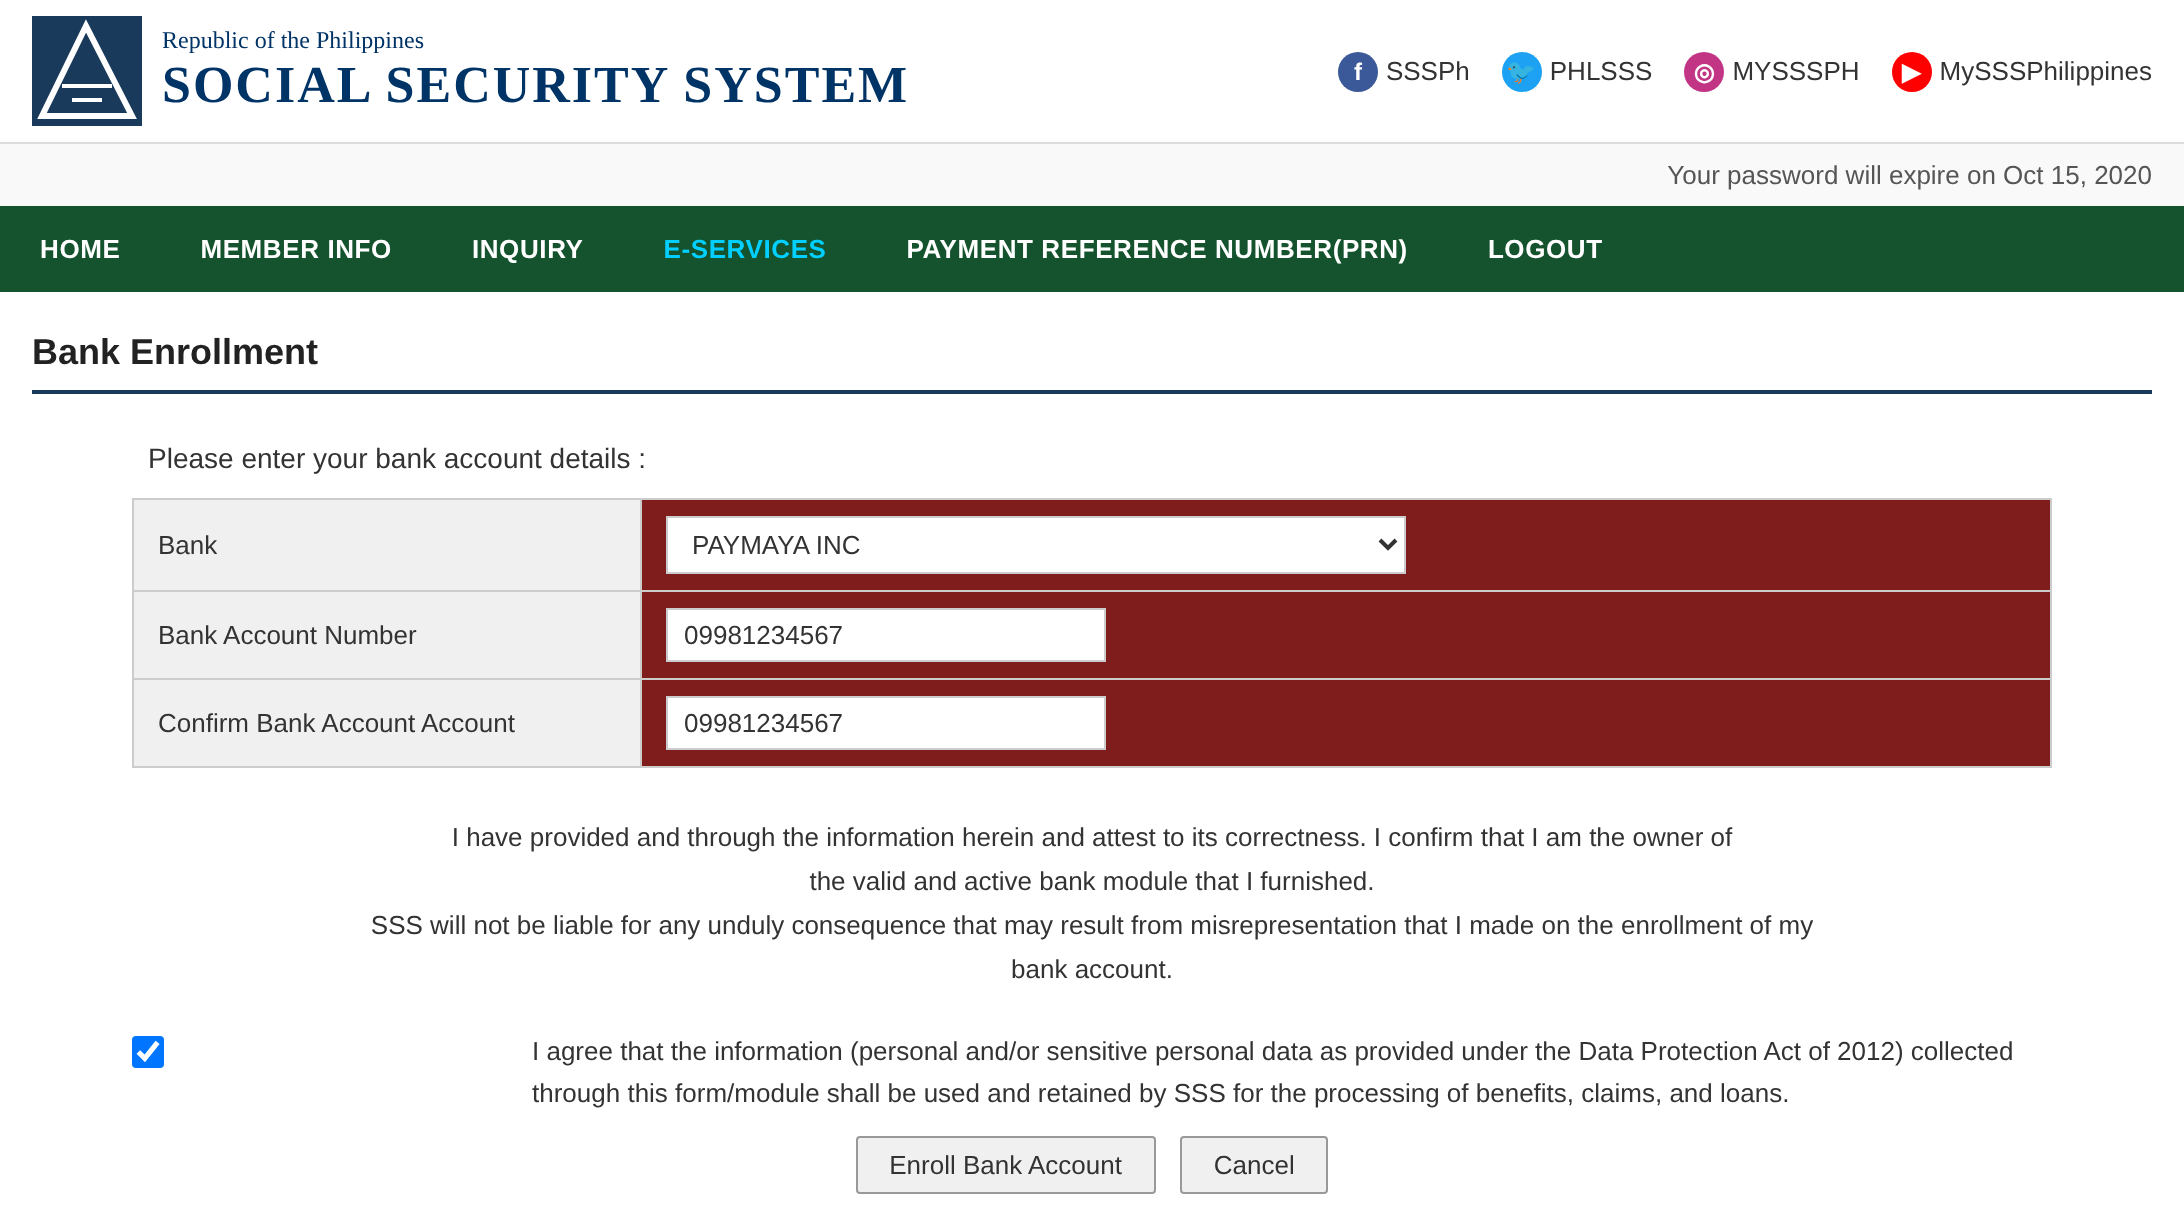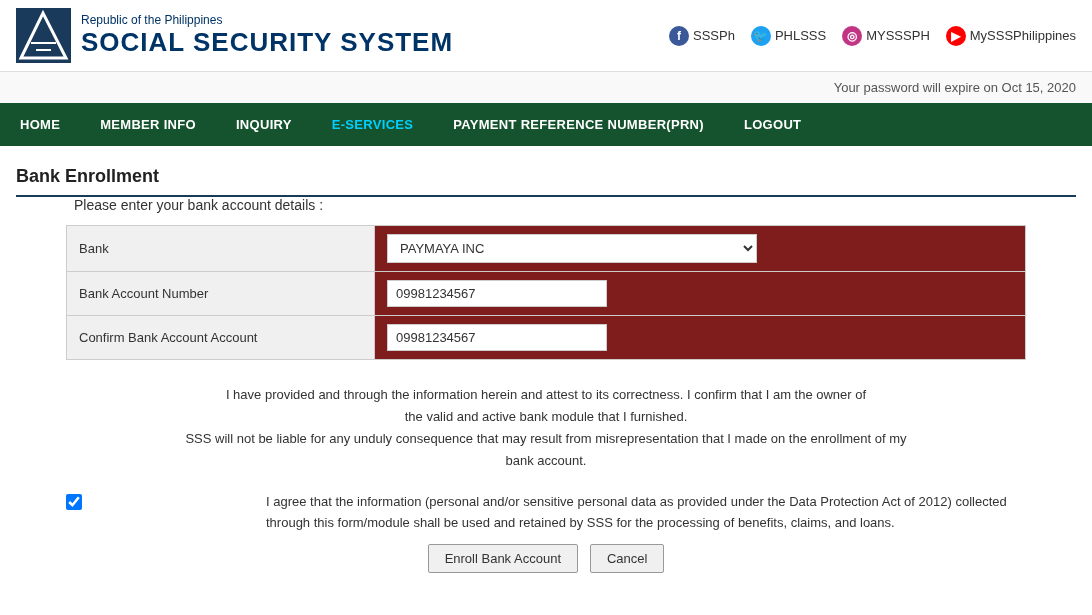--- a/index.html
+++ b/index.html
@@ -19,20 +19,21 @@
       align-items: center;
       gap: 10px;
     }
     .logo-icon {
       width: 55px;
       height: 55px;
     }
     .logo-text {
       display: flex;
       flex-direction: column;
+      font-family: Liberation Serif, serif;
     }
     .logo-text .republic {
       font-size: 12px;
       color: #003366;
     }
     .logo-text .sss {
       font-size: 26px;
       font-weight: bold;
       color: #003366;
       letter-spacing: 1px;
@@ -96,20 +97,21 @@
     .page-content {
       padding: 20px 16px;
     }
 
     .page-title {
       font-size: 18px;
       font-weight: bold;
       color: #222;
       border-bottom: 2px solid #1a3a5c;
       padding-bottom: 8px;
+      margin-bottom: 24px;
     }
 
     .form-container {
       max-width: 960px;
       margin: 0 auto;
     }
 
     .form-label-text {
       margin-bottom: 12px;
       font-size: 14px;
@@ -121,21 +123,21 @@
       width: 100%;
       border-collapse: collapse;
       margin-bottom: 24px;
     }
     .form-table td {
       border: 1px solid #ccc;
       padding: 8px 12px;
     }
     .form-table .label-cell {
       background: #f0f0f0;
-      width: 308px;
+      width: 254px;
       font-size: 13px;
       color: #333;
     }
     .form-table .input-cell {
       background: #7f1d1d;
     }
     .form-table select, .form-table input {
       width: 100%;
       border: 1px solid #ccc;
       padding: 5px 8px;

